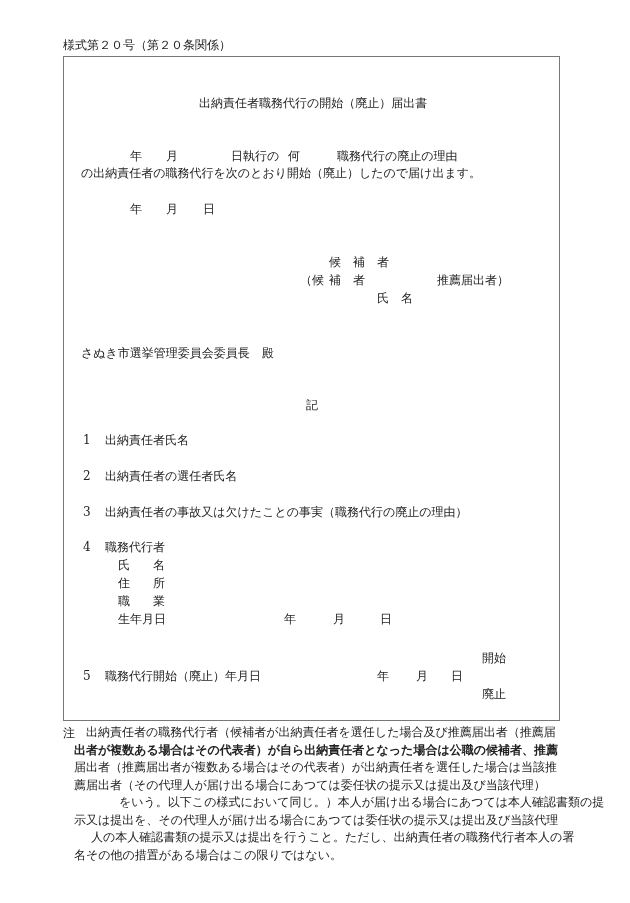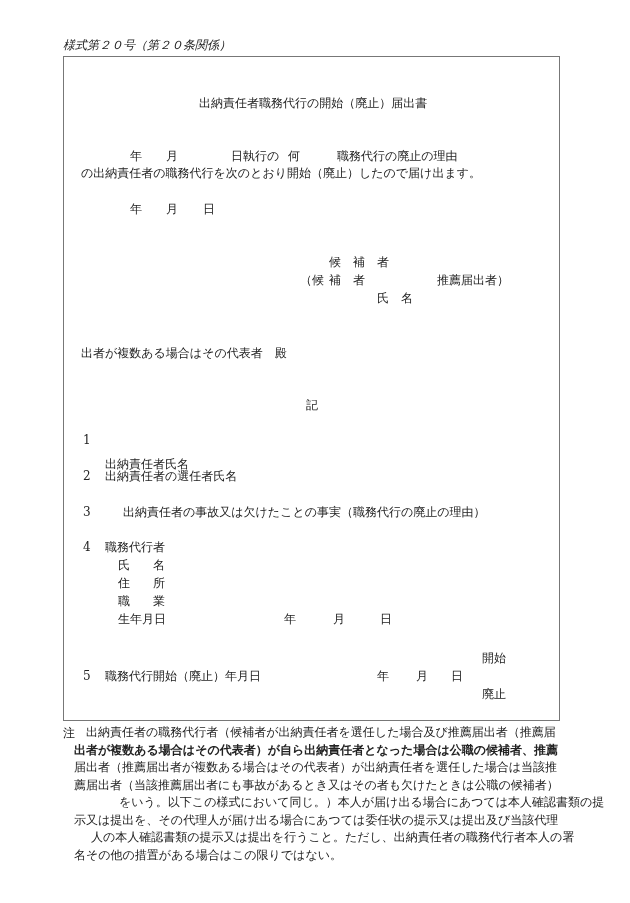--- a/index.html
+++ b/index.html
@@ -15,21 +15,21 @@
   }
   .note {
     position: absolute; left: 63px; top: 725px; width: 500px;
     line-height: 17.5px; font-size: 12px; white-space: normal;
   }
   .note .head { position: absolute; left: 0; top: 0; }
 </style>
 </head>
 <body>
 
-<div class="abs" style="left:63px; top:38px;font-style:italic;">様式第２０号（第２０条関係）</div>
+<div class="abs" style="left:63px; top:38px;">様式第２０号（第２０条関係）</div>
 
 <div class="frame"></div>
 
 <div class="abs" style="left:199px; top:96px;">出納責任者職務代行の開始（廃止）届出書</div>
 
 <div class="abs" style="left:130px; top:149px;">年</div>
 <div class="abs" style="left:166px; top:149px;">月</div>
 <div class="abs" style="left:203px; top:149px;margin-left:28px;">日執行の</div>
 <div class="abs" style="left:288px; top:149px;">何</div>
 <div class="abs" style="left:337px; top:149px;">職務代行の廃止の理由</div>
@@ -44,32 +44,32 @@
 <div class="abs" style="left:377px; top:255px;">者</div>
 
 <div class="abs" style="left:300px; top:273px;">（候</div>
 <div class="abs" style="left:329px; top:273px;">補</div>
 <div class="abs" style="left:353px; top:273px;">者</div>
 <div class="abs" style="left:437px; top:273px;text-align:right;">推薦届出者）</div>
 
 <div class="abs" style="left:377px; top:291px;">氏</div>
 <div class="abs" style="left:401px; top:291px;">名</div>
 
-<div class="abs" style="left:81px; top:346px;">出者が複数ある場合はその代表者　殿</div>
+<div class="abs" style="left:81px; top:346px;">さぬき市選挙管理委員会委員長　殿</div>
 
 <div class="abs" style="left:306px; top:398px;">記</div>
 
 <div class="abs" style="left:83px; top:433px;">1</div>
-<div class="abs" style="left:105px; top:433px;margin-top:24px;">出納責任者氏名</div>
+<div class="abs" style="left:105px; top:433px;">出納責任者氏名</div>
 
 <div class="abs" style="left:83px; top:469px;">2</div>
 <div class="abs" style="left:105px; top:469px;">出納責任者の選任者氏名</div>
 
 <div class="abs" style="left:83px; top:505px;">3</div>
-<div class="abs" style="left:123px; top:505px;">出納責任者の事故又は欠けたことの事実（職務代行の廃止の理由）</div>
+<div class="abs" style="left:105px; top:505px;">出納責任者の事故又は欠けたことの事実（職務代行の廃止の理由）</div>
 
 <div class="abs" style="left:83px; top:540px;">4</div>
 <div class="abs" style="left:105px; top:540px;">職務代行者</div>
 
 <div class="abs" style="left:118px; top:558px;">氏</div>
 <div class="abs" style="left:153px; top:558px;">名</div>
 <div class="abs" style="left:118px; top:576px;">住</div>
 <div class="abs" style="left:153px; top:576px;">所</div>
 <div class="abs" style="left:118px; top:594px;">職</div>
 <div class="abs" style="left:153px; top:594px;">業</div>
@@ -84,18 +84,18 @@
 <div class="abs" style="left:377px; top:669px;">年</div>
 <div class="abs" style="left:416px; top:669px;">月</div>
 <div class="abs" style="left:451px; top:669px;">日</div>
 <div class="abs" style="left:482px; top:687px;">廃止</div>
 
 <div class="note">
   <span class="head">注</span>
   <div class="abs" style="left:23px; top:0px;">出納責任者の職務代行者（候補者が出納責任者を選任した場合及び推薦届出者（推薦届</div>
   <div class="abs" style="left:11px; top:17.5px;font-weight:bold;">出者が複数ある場合はその代表者）が自ら出納責任者となった場合は公職の候補者、推薦</div>
   <div class="abs" style="left:11px; top:35px;">届出者（推薦届出者が複数ある場合はその代表者）が出納責任者を選任した場合は当該推</div>
-  <div class="abs" style="left:11px; top:52.5px;">薦届出者（当該推薦届出者にも事故があるとき又はその者も欠けたときは公職の候補者）</div>
+  <div class="abs" style="left:11px; top:52.5px;">薦届出者（その代理人が届け出る場合にあつては委任状の提示又は提出及び当該代理）</div>
   <div class="abs" style="left:11px; top:70px;margin-left:45px;">をいう。以下この様式において同じ。）本人が届け出る場合にあつては本人確認書類の提</div>
   <div class="abs" style="left:11px; top:87.5px;">示又は提出を、その代理人が届け出る場合にあつては委任状の提示又は提出及び当該代理</div>
   <div class="abs" style="left:28px; top:105px;">人の本人確認書類の提示又は提出を行うこと。ただし、出納責任者の職務代行者本人の署</div>
   <div class="abs" style="left:11px; top:122.5px;">名その他の措置がある場合はこの限りではない。</div>
 </div>
 
 </body></html>

